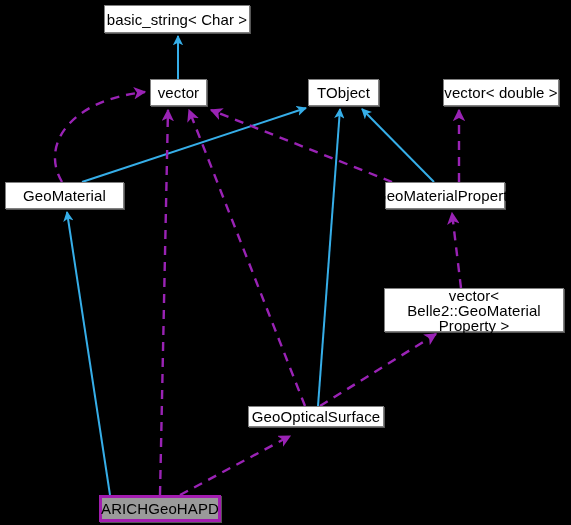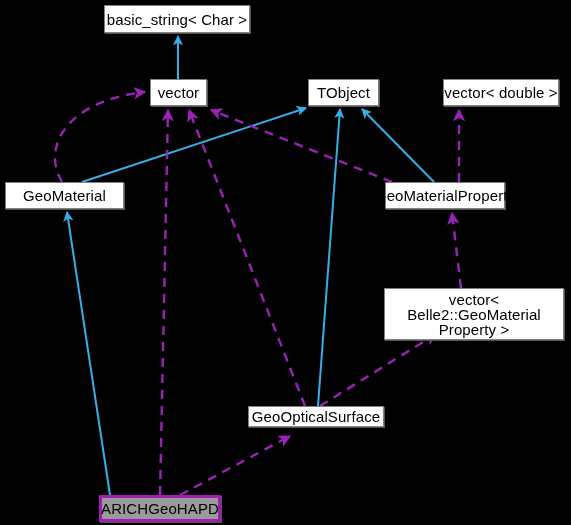--- a/index.html
+++ b/index.html
@@ -84,18 +84,18 @@
 
     <line x1="180" y1="495" x2="290" y2="436" stroke="#9a23b5" stroke-width="2.4" stroke-dasharray="9,7" marker-end="url(#arrow-purple)"></line>
   </svg>
 
   <div class="uml-node" style="left: 104px; top: 5px; width: 146px; height: 28px;">basic_string&lt; Char &gt;</div>
   <div class="uml-node" style="left: 150px; top: 79px; width: 57px; height: 27px;">vector</div>
   <div class="uml-node" style="left: 308px; top: 79px; width: 71px; height: 27px;">TObject</div>
   <div class="uml-node" style="left: 403px; top: 79px; width: 116px; height: 27px; margin-left: 40px;">vector&lt; double &gt;</div>
   <div class="uml-node" style="left: 5px; top: 182px; width: 119px; height: 27px;">GeoMaterial</div>
   <div class="uml-node" style="left: 385px; top: 182px; width: 120px; height: 27px; text-align: center;">GeoMaterialProperty</div>
-  <div class="uml-node" style="left: 384px; top: 288px; width: 180px; height: 52px;">vector&lt; Belle2::GeoMaterial
+  <div class="uml-node" style="left: 384px; top: 288px; width: 180px; height: 44px;">vector&lt; Belle2::GeoMaterial
 Property &gt;</div>
   <div class="uml-node" style="left: 248px; top: 406px; width: 136px; height: 21px;">GeoOpticalSurface</div>
   <div class="uml-node highlight" style="left: 99px; top: 495px; width: 122px; height: 27px;">ARICHGeoHAPD</div>
 
 </div>
 
 </body></html>

